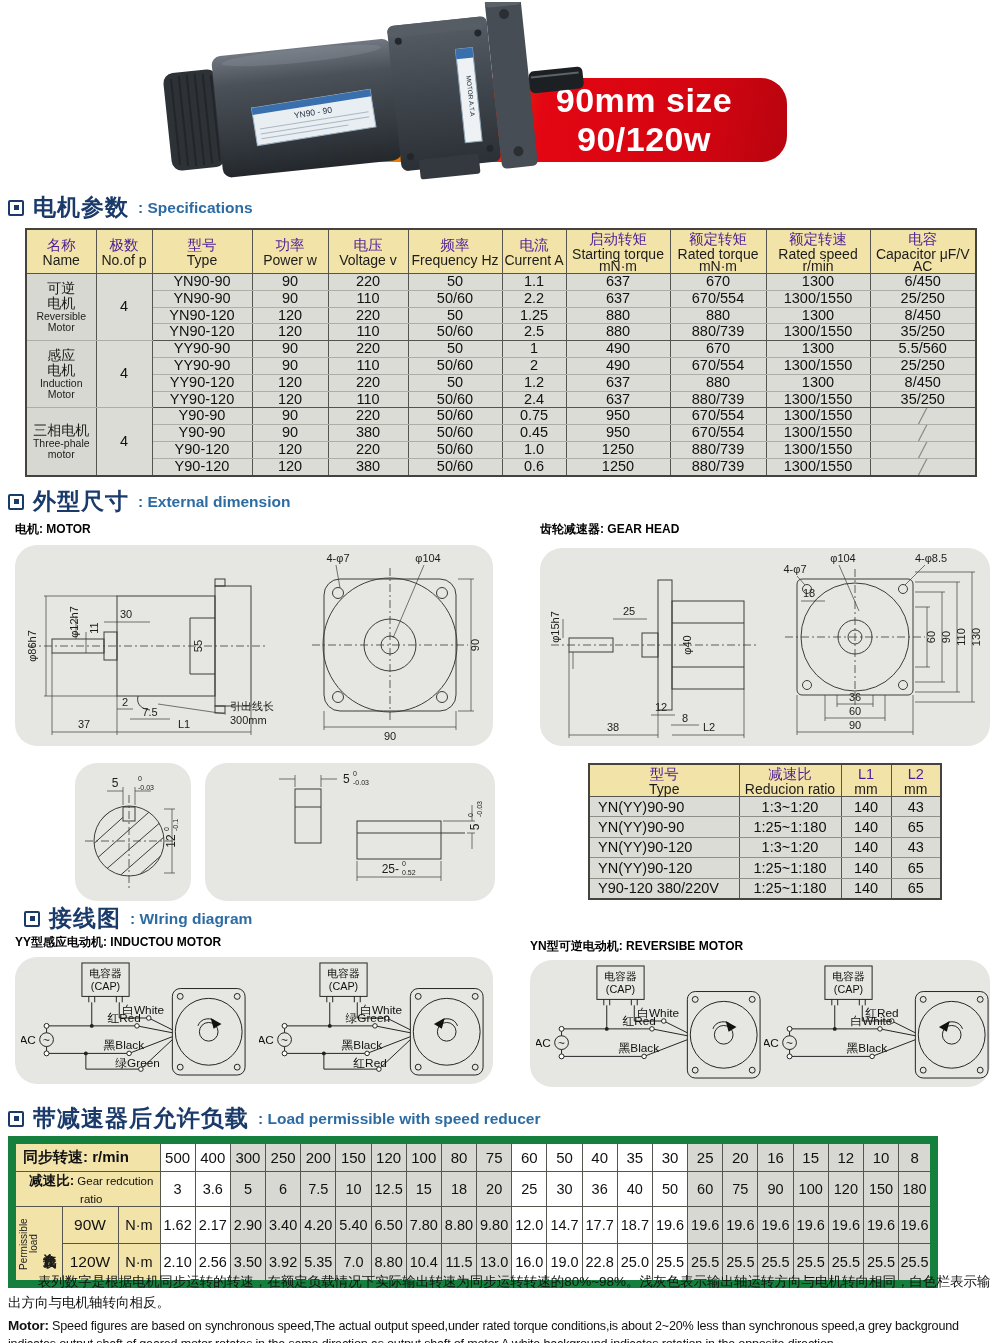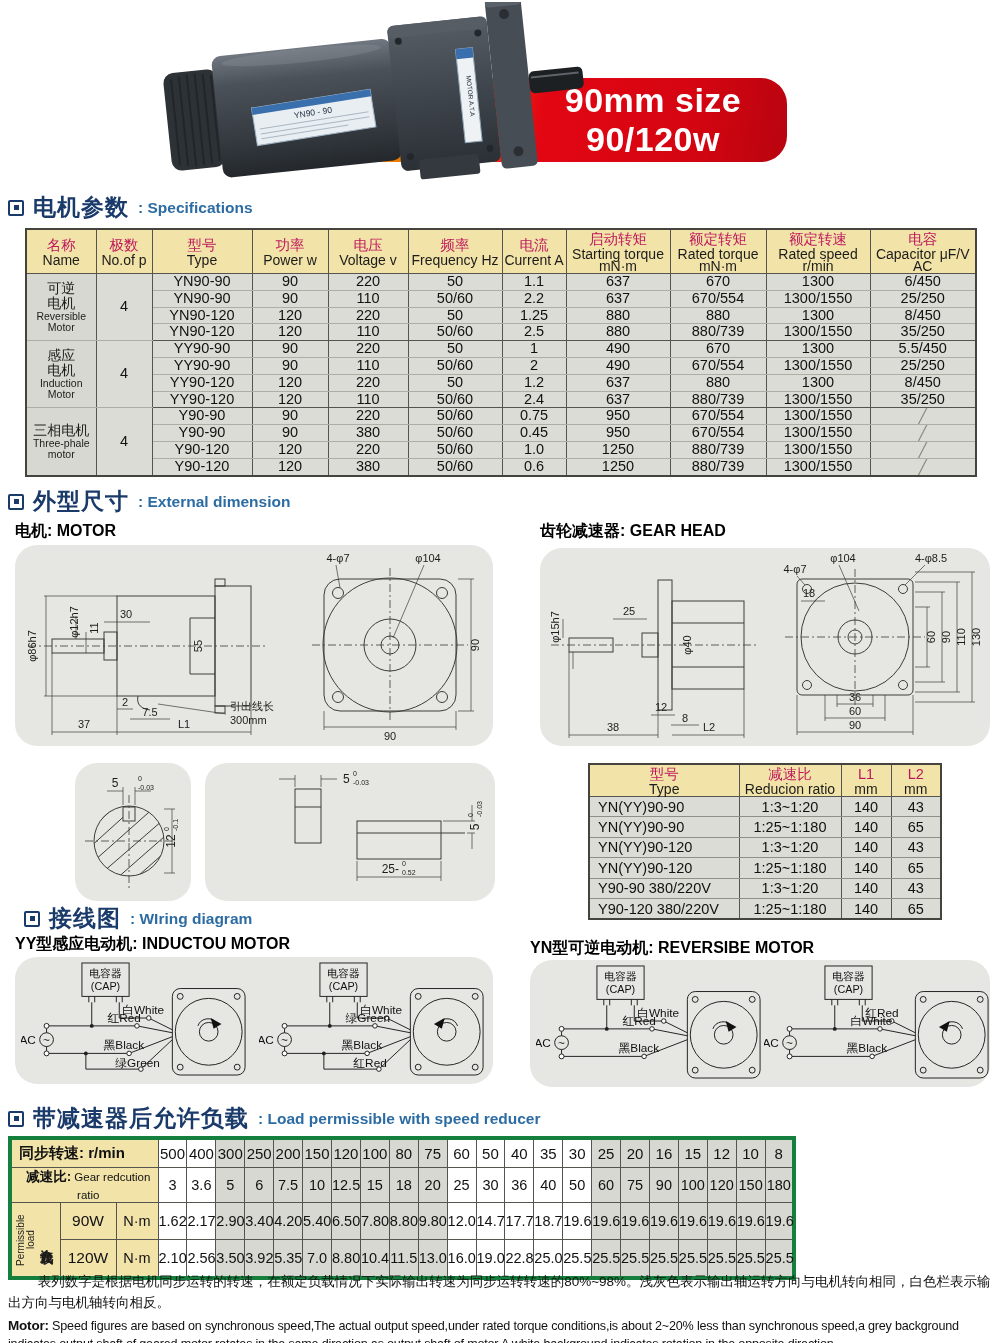--- a/index.html
+++ b/index.html
@@ -6,50 +6,50 @@
   body{width:1000px;height:1343px;position:relative;background:#fff;overflow:hidden;
        font-family:"Liberation Sans","DejaVu Sans",sans-serif;color:#111}
   .abs{position:absolute}
   
   .sec{display:flex;align-items:center;gap:9px;white-space:nowrap}
   .bullet{width:12px;height:12px;border:2px solid #1a3a6a;border-radius:2px;
           display:inline-flex;align-items:center;justify-content:center;flex:0 0 auto}
   .bullet .dot{width:5px;height:5px;background:#1a3a6a}
   .sec .zh{font-size:23px;font-weight:bold;color:#1a3a6a;letter-spacing:1px}
   .sec .en{font-size:15.5px;color:#2d6ca3;font-weight:bold}
-  .sublab{font-size:16px;color:#000;font-weight:bold;white-space:nowrap}
+  .sublab{font-size:12px;color:#000;font-weight:bold;white-space:nowrap}
   
   .pill{border-radius:26px;background:linear-gradient(100deg,#f9b633 0%,#f08300 14%,#e30613 45%,#d40511 78%,#b8040f 100%);z-index:1}
-  .pill .btxt{position:absolute;right:18px;top:50%;transform:translateY(-50%);width:232px;
+  .pill .btxt{position:absolute;right:27px;top:50%;transform:translateY(-50%);width:232px;
        text-align:center;color:#fff;font-size:34px;font-weight:800;line-height:39px;letter-spacing:0.5px}
   #hero-motor{z-index:3}
   
   table{border-collapse:collapse}
   
   .spec{width:950px;table-layout:fixed;border:2px solid #44433e}
   .spec th{background:#f2e3a9;border:1px solid #55544e;font-weight:normal;padding:1px 0;vertical-align:middle}
-  .h-zh{font-size:14.5px;color:#be185d;line-height:17px}
+  .h-zh{font-size:14.5px;color:#4c1d95;line-height:17px}
   .h-en{font-size:14px;color:#1c1c1a;line-height:12px}
   .spec td{background:#dcdcd6;border-left:1px solid #55544e;border-right:1px solid #55544e;
            border-bottom:1px solid #aeaea6;text-align:center;font-size:14.5px;height:15.8px;
            line-height:15.8px;padding:0;color:#111;overflow:hidden}
   .spec tr.gend td{border-bottom:1.6px solid #55544e}
   .spec td.namec{background:#d8d8d2;vertical-align:middle}
   .nzh{font-size:14px;line-height:15px;color:#1c1c1a}
   .nen{font-size:10.5px;line-height:11px;color:#1c1c1a}
   .polec{font-size:15px}
   td.sl{color:#8b8b83;font-size:15px}
   
   .ltab{width:352px;table-layout:fixed;border:2px solid #44433e}
   .ltab th{background:#f2e3a9;border:1px solid #55544e;font-weight:normal;padding:1px 0}
   .ltab td{background:#dcdcd6;border:1px solid #8f8f88;border-left:1px solid #55544e;border-right:1px solid #55544e;
            text-align:center;font-size:14.5px;height:19.4px;padding:0;color:#111}
   .ltab td:first-child{text-align:left;padding-left:8px}
   
-  .load{width:788px;table-layout:fixed;border:4px solid #15803d}
+  .load{width:930px;table-layout:fixed;border:8px solid #15803d}
   .load td{border:1px solid #55544e;text-align:center;font-size:14.5px;padding:0;color:#111}
   .load .cream{background:#f2e3a9}
   .load .g{background:#d8d8d2}
   .load .w{background:#ffffff}
   .load tr.r1 td{height:27px;font-size:15px}
   .load tr.r2 td{height:27px}
   .load tr.r3 td,.load tr.r4 td{height:36px}
   .lh1{text-align:left !important;padding-left:7px !important;font-weight:bold;font-size:15px !important}
   .lh2{text-align:right;padding-left:7px !important}
   .lh2 .z{font-weight:bold;font-size:13.5px}
@@ -283,21 +283,21 @@
         </td>
         <td class="polec" rowspan="4">4</td>
         <td>YY90-90</td>
         <td>90</td>
         <td>220</td>
         <td>50</td>
         <td>1</td>
         <td>490</td>
         <td>670</td>
         <td>1300</td>
-        <td>5.5/450</td>
+        <td>5.5/560</td>
       </tr>
       <tr>
         <td>YY90-90</td>
         <td>90</td>
         <td>110</td>
         <td>50/60</td>
         <td>2</td>
         <td>490</td>
         <td>670/554</td>
         <td>1300/1550</td>
@@ -639,26 +639,20 @@
         <td>YN(YY)90-120</td>
         <td>1:3~1:20</td>
         <td>140</td>
         <td>43</td>
       </tr>
       <tr>
         <td>YN(YY)90-120</td>
         <td>1:25~1:180</td>
         <td>140</td>
         <td>65</td>
-      </tr>
-      <tr>
-        <td>Y90-90 380/220V</td>
-        <td>1:3~1:20</td>
-        <td>140</td>
-        <td>43</td>
       </tr>
       <tr>
         <td>Y90-120 380/220V</td>
         <td>1:25~1:180</td>
         <td>140</td>
         <td>65</td>
       </tr>
     </tbody>
   </table>
 

